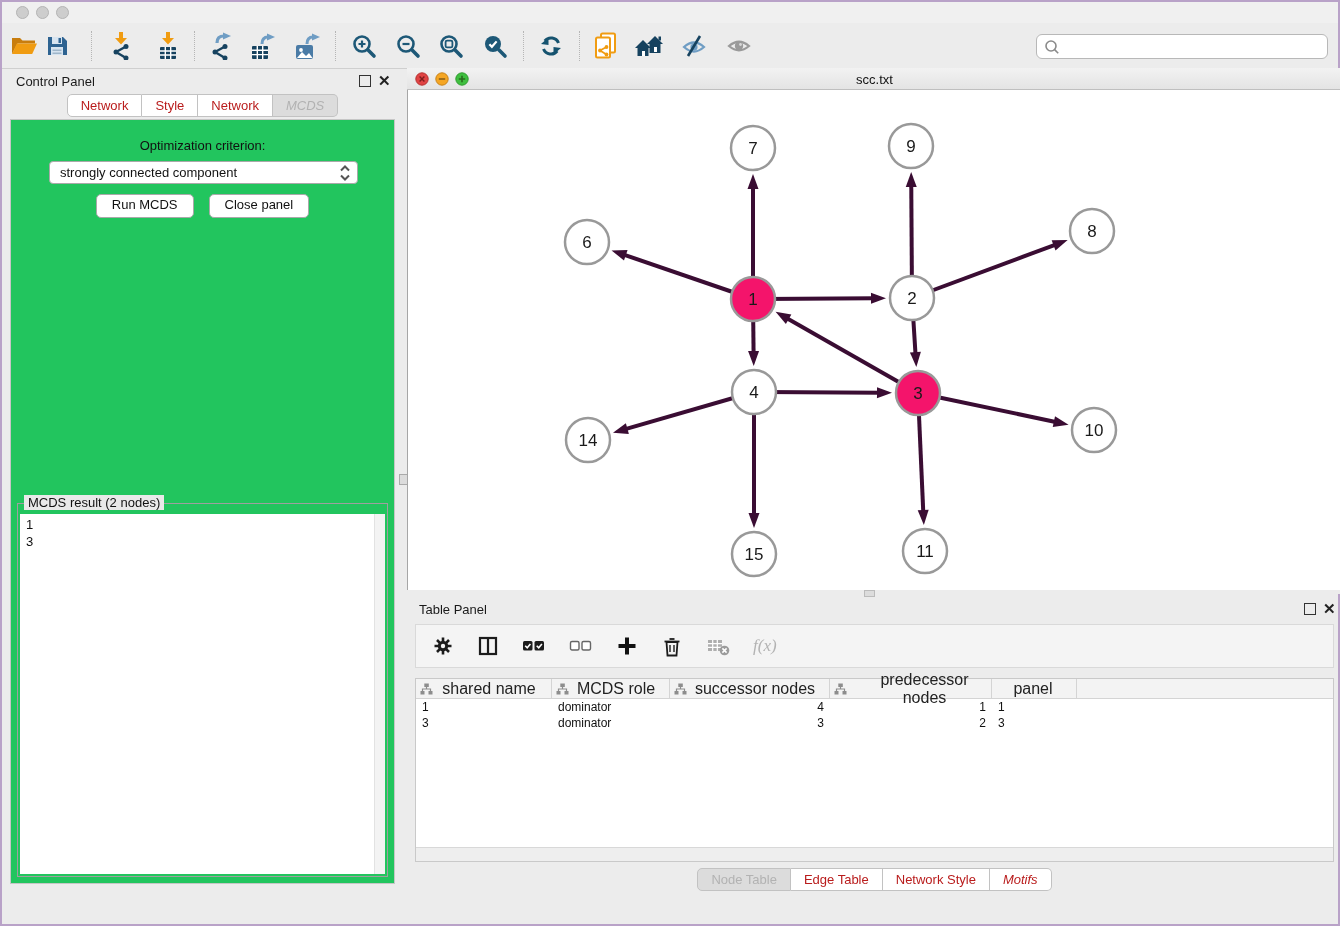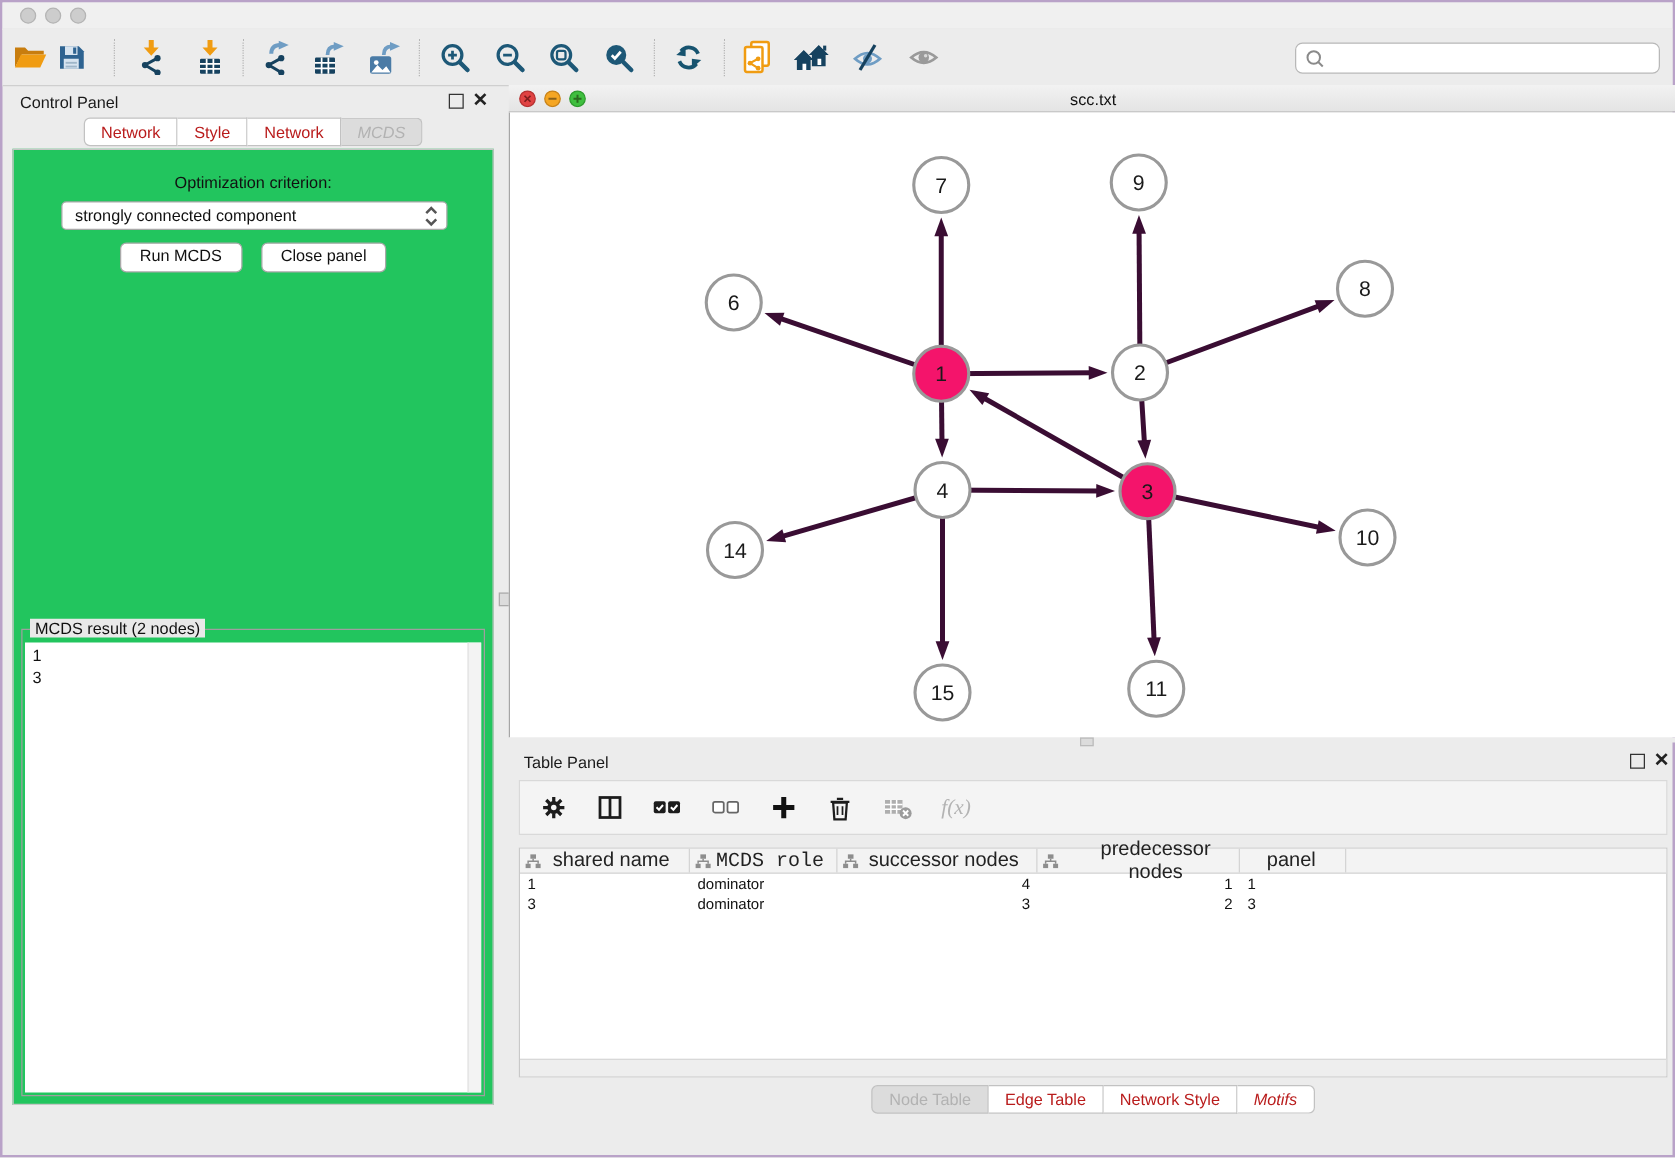--- a/index.html
+++ b/index.html
@@ -418,21 +418,21 @@
       <div class="thead" id="table-head">
           <div class="th" style="width: 136px;">
   <svg width="13" height="12" viewBox="0 0 13 12">
     <rect x="4.3" y="0.5" width="4.5" height="3.5" fill="#8d8d8d"></rect>
     <path d="M6.5 4v2M2.5 8V6h8v2" stroke="#8d8d8d" fill="none" stroke-width="1.2"></path>
     <rect x="0.5" y="8" width="4" height="3.5" fill="#8d8d8d"></rect>
     <rect x="8.5" y="8" width="4" height="3.5" fill="#8d8d8d"></rect>
   </svg>
 <span class="th-label">shared name</span>
           </div>
-          <div class="th" style="width: 118px; font-family: Liberation Mono, monospace;">
+          <div class="th" style="width: 118px;">
   <svg width="13" height="12" viewBox="0 0 13 12">
     <rect x="4.3" y="0.5" width="4.5" height="3.5" fill="#8d8d8d"></rect>
     <path d="M6.5 4v2M2.5 8V6h8v2" stroke="#8d8d8d" fill="none" stroke-width="1.2"></path>
     <rect x="0.5" y="8" width="4" height="3.5" fill="#8d8d8d"></rect>
     <rect x="8.5" y="8" width="4" height="3.5" fill="#8d8d8d"></rect>
   </svg>
 <span class="th-label">MCDS role</span>
           </div>
           <div class="th" style="width: 160px;">
   <svg width="13" height="12" viewBox="0 0 13 12">

